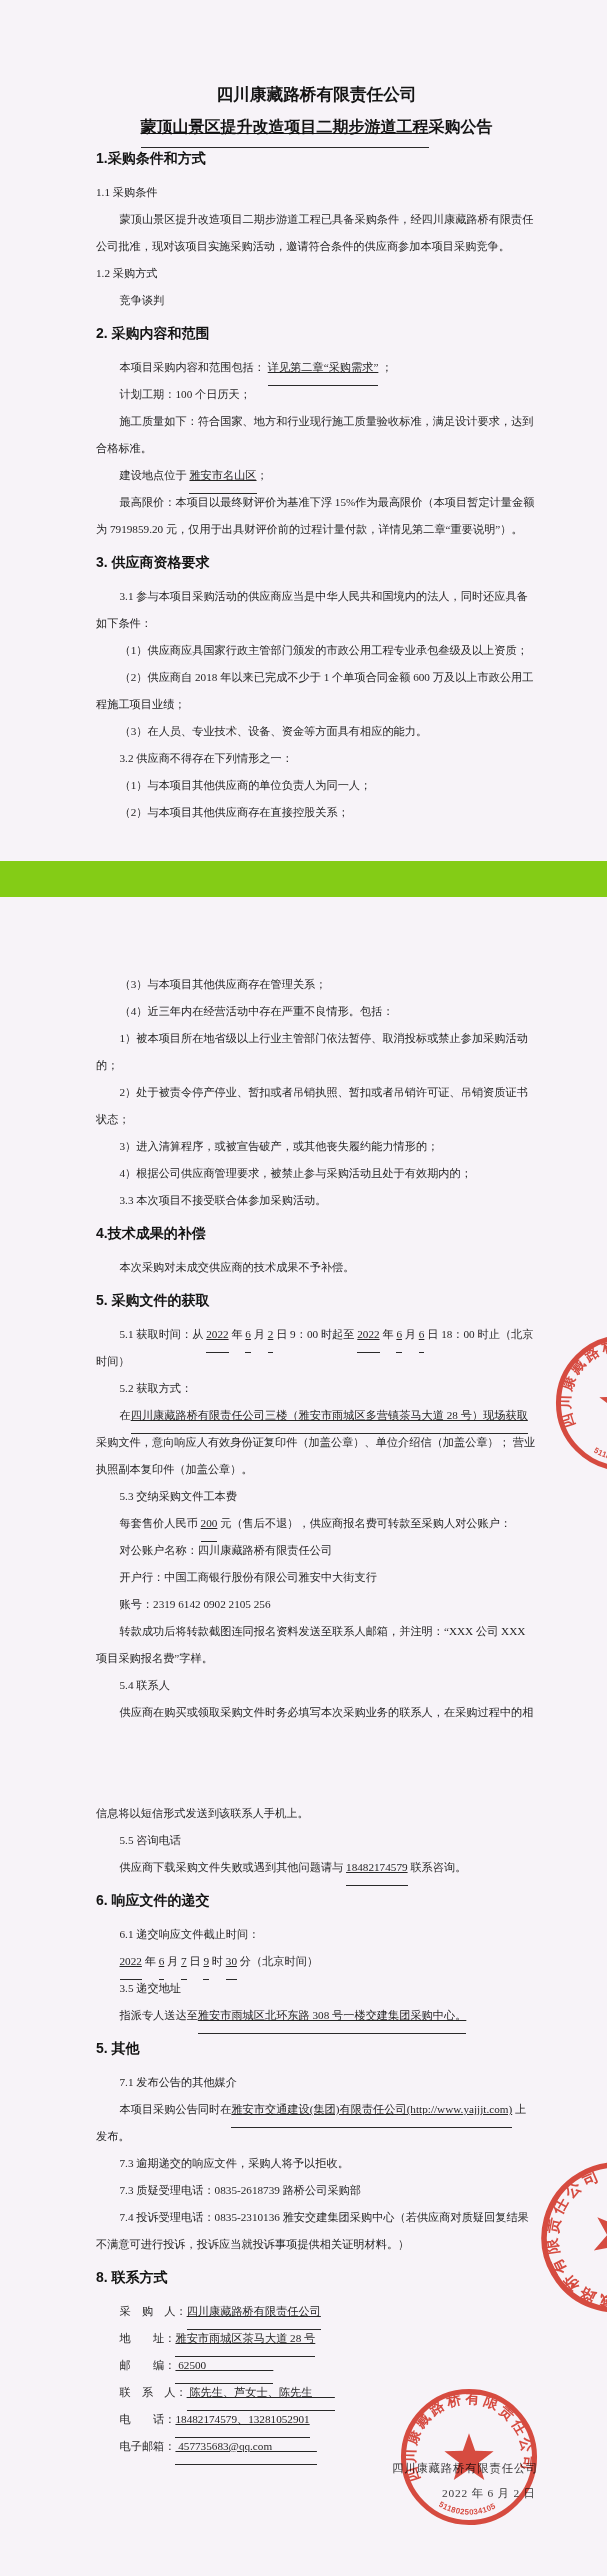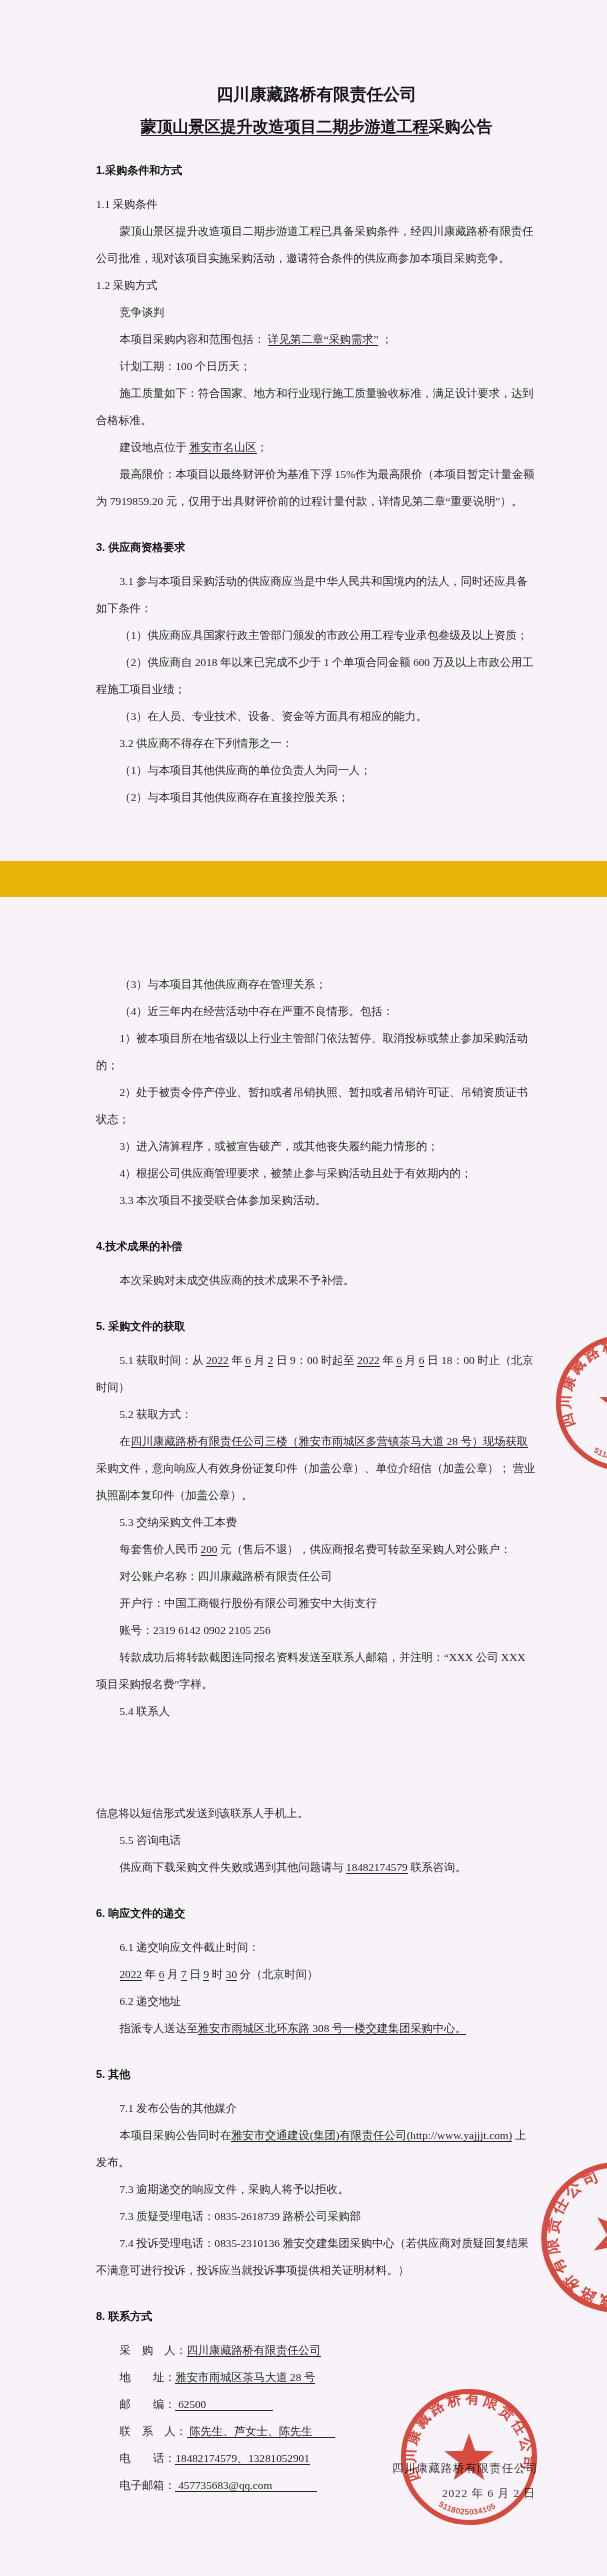--- a/index.html
+++ b/index.html
@@ -1,46 +1,47 @@
 <!DOCTYPE html>
 <html style="font-size:12px"><head>
 <meta charset="utf-8">
 <style>
   html,body{margin:0;padding:0;background:#ffffff;}
-  .canvas{position:relative;width:607px;height:2576px;background:#eab308;overflow:hidden;
+  .canvas{position:relative;width:607px;height:2576px;background:#84cc16;overflow:hidden;
           font-family:"Liberation Serif","DejaVu Serif",serif;color:#262626;}
   .page{position:absolute;left:0;width:607px;background:#f7f3f8;box-sizing:border-box;overflow:hidden;}
   #page1{top:0;height:861px;padding:83px 70px 0 96px;}
   #page2{top:897px;height:852px;padding:74px 70px 0 96px;}
   #page3{top:1724px;height:852px;padding:76px 70px 0 96px;}
   .b{font-size:11.2px;line-height:27px;margin:0;text-align:left;}
   .bi{text-indent:23.5px;}
-  .h{font-family:"Liberation Sans","DejaVu Sans",sans-serif;font-weight:bold;font-size:11px;
-     line-height:23px;margin:21px 0 9px 0;color:#141414;text-indent:0;}
+  .h{font-family:"Liberation Sans","DejaVu Sans",sans-serif;font-weight:bold;font-size:14px;
+     line-height:23px;margin:8px 0 9px 0;color:#141414;text-indent:0;}
   .title{font-family:"Liberation Sans","DejaVu Sans",sans-serif;font-weight:bold;font-size:16.7px;
      line-height:23px;margin:0 0 9px 0;text-align:center;color:#141414;}
   .subtitle{font-family:"Liberation Sans","DejaVu Sans",sans-serif;font-weight:bold;font-size:16px;
      line-height:23px;margin:0 0 9px 0;text-align:center;color:#141414;}
-  .u{border-bottom:0.8px solid #2a2a2a;padding-bottom:0;}
+  .u{border-bottom:0.8px solid #2a2a2a;padding-bottom:12px;text-decoration:underline;}
   .stamp{position:absolute;z-index:5;opacity:0.88;mix-blend-mode:multiply;pointer-events:none;}
   .sig{position:absolute;z-index:2;color:#3a3a3a;font-size:11.4px;letter-spacing:0.8px;white-space:nowrap;}
   .seal-text{font-family:"Liberation Sans","DejaVu Sans",sans-serif;font-weight:bold;}
 </style>
 </head>
 <body>
 
 <div class="canvas">
   <div class="page" id="page1">
       <div class="b title"><span>四川康藏路桥有限责任公司</span></div>
       <div class="b subtitle"><span class="u">蒙顶山景区提升改造项目二期步游道工程</span><span>采购公告</span></div>
       <div class="b h"><span>1.采购条件和方式</span></div>
       <div class="b b"><span>1.1 采购条件</span></div>
       <div class="b bi"><span>蒙顶山景区提升改造项目二期步游道工程已具备采购条件，经四川康藏路桥有限责任公司批准，现对该项目实施采购活动，邀请符合条件的供应商参加本项目采购竞争。</span></div>
       <div class="b b"><span>1.2 采购方式</span></div>
       <div class="b bi"><span>竞争谈判</span></div>
+      <div class="b h"><span>2. 采购内容和范围</span></div>
       <div class="b bi"><span>本项目采购内容和范围包括： </span><span class="u">详见第二章“采购需求”</span><span> ；</span></div>
       <div class="b bi"><span>计划工期：100 个日历天；</span></div>
       <div class="b bi"><span>施工质量如下：符合国家、地方和行业现行施工质量验收标准，满足设计要求，达到合格标准。</span></div>
       <div class="b bi"><span>建设地点位于 </span><span class="u">雅安市名山区</span><span>；</span></div>
       <div class="b bi"><span>最高限价：本项目以最终财评价为基准下浮 15%作为最高限价（本项目暂定计量金额为 7919859.20 元，仅用于出具财评价前的过程计量付款，详情见第二章“重要说明”）。</span></div>
       <div class="b h"><span>3.  供应商资格要求</span></div>
       <div class="b bi"><span>3.1 参与本项目采购活动的供应商应当是中华人民共和国境内的法人，同时还应具备如下条件：</span></div>
       <div class="b bi"><span>（1）供应商应具国家行政主管部门颁发的市政公用工程专业承包叁级及以上资质；</span></div>
       <div class="b bi"><span>（2）供应商自 2018 年以来已完成不少于 1 个单项合同金额 600 万及以上市政公用工程施工项目业绩；</span></div>
       <div class="b bi"><span>（3）在人员、专业技术、设备、资金等方面具有相应的能力。</span></div>
@@ -71,21 +72,21 @@
       <div class="b bi"><span>5.4 联系人</span></div>
       <div class="b bi"><span>供应商在购买或领取采购文件时务必填写本次采购业务的联系人，在采购过程中的相关</span></div>
     </div>
   <div class="page" id="page3">
       <div class="b b"><span>信息将以短信形式发送到该联系人手机上。</span></div>
       <div class="b bi"><span>5.5 咨询电话</span></div>
       <div class="b bi"><span>供应商下载采购文件失败或遇到其他问题请与 </span><span class="u">18482174579</span><span> 联系咨询。</span></div>
       <div class="b h"><span>6. 响应文件的递交</span></div>
       <div class="b bi"><span>6.1 递交响应文件截止时间：</span></div>
       <div class="b bi"><span class="u">2022</span><span> 年 </span><span class="u">6</span><span> 月 </span><span class="u">7</span><span> 日 </span><span class="u">9</span><span> 时 </span><span class="u">30</span><span> 分（北京时间）</span></div>
-      <div class="b bi"><span>6.2 递交地址</span></div>
+      <div class="b bi"><span>3.5 递交地址</span></div>
       <div class="b bi"><span>指派专人送达至</span><span class="u">雅安市雨城区北环东路 308 号一楼交建集团采购中心。</span></div>
       <div class="b h"><span>5. 其他</span></div>
       <div class="b bi"><span>7.1 发布公告的其他媒介</span></div>
       <div class="b bi"><span>本项目采购公告同时在</span><span class="u">雅安市交通建设(集团)有限责任公司(http://www.yajjjt.com)</span><span> 上发布。</span></div>
       <div class="b bi"><span>7.3 逾期递交的响应文件，采购人将予以拒收。</span></div>
       <div class="b bi"><span>7.3 质疑受理电话：0835-2618739 路桥公司采购部</span></div>
       <div class="b bi"><span>7.4 投诉受理电话：0835-2310136 雅安交建集团采购中心（若供应商对质疑回复结果不满意可进行投诉，投诉应当就投诉事项提供相关证明材料。）</span></div>
       <div class="b h"><span>8. 联系方式</span></div>
       <div class="b bi"><span>采　购　人：</span><span class="u">四川康藏路桥有限责任公司</span></div>
       <div class="b bi"><span>地　　址：</span><span class="u">雅安市雨城区茶马大道 28 号</span></div>

